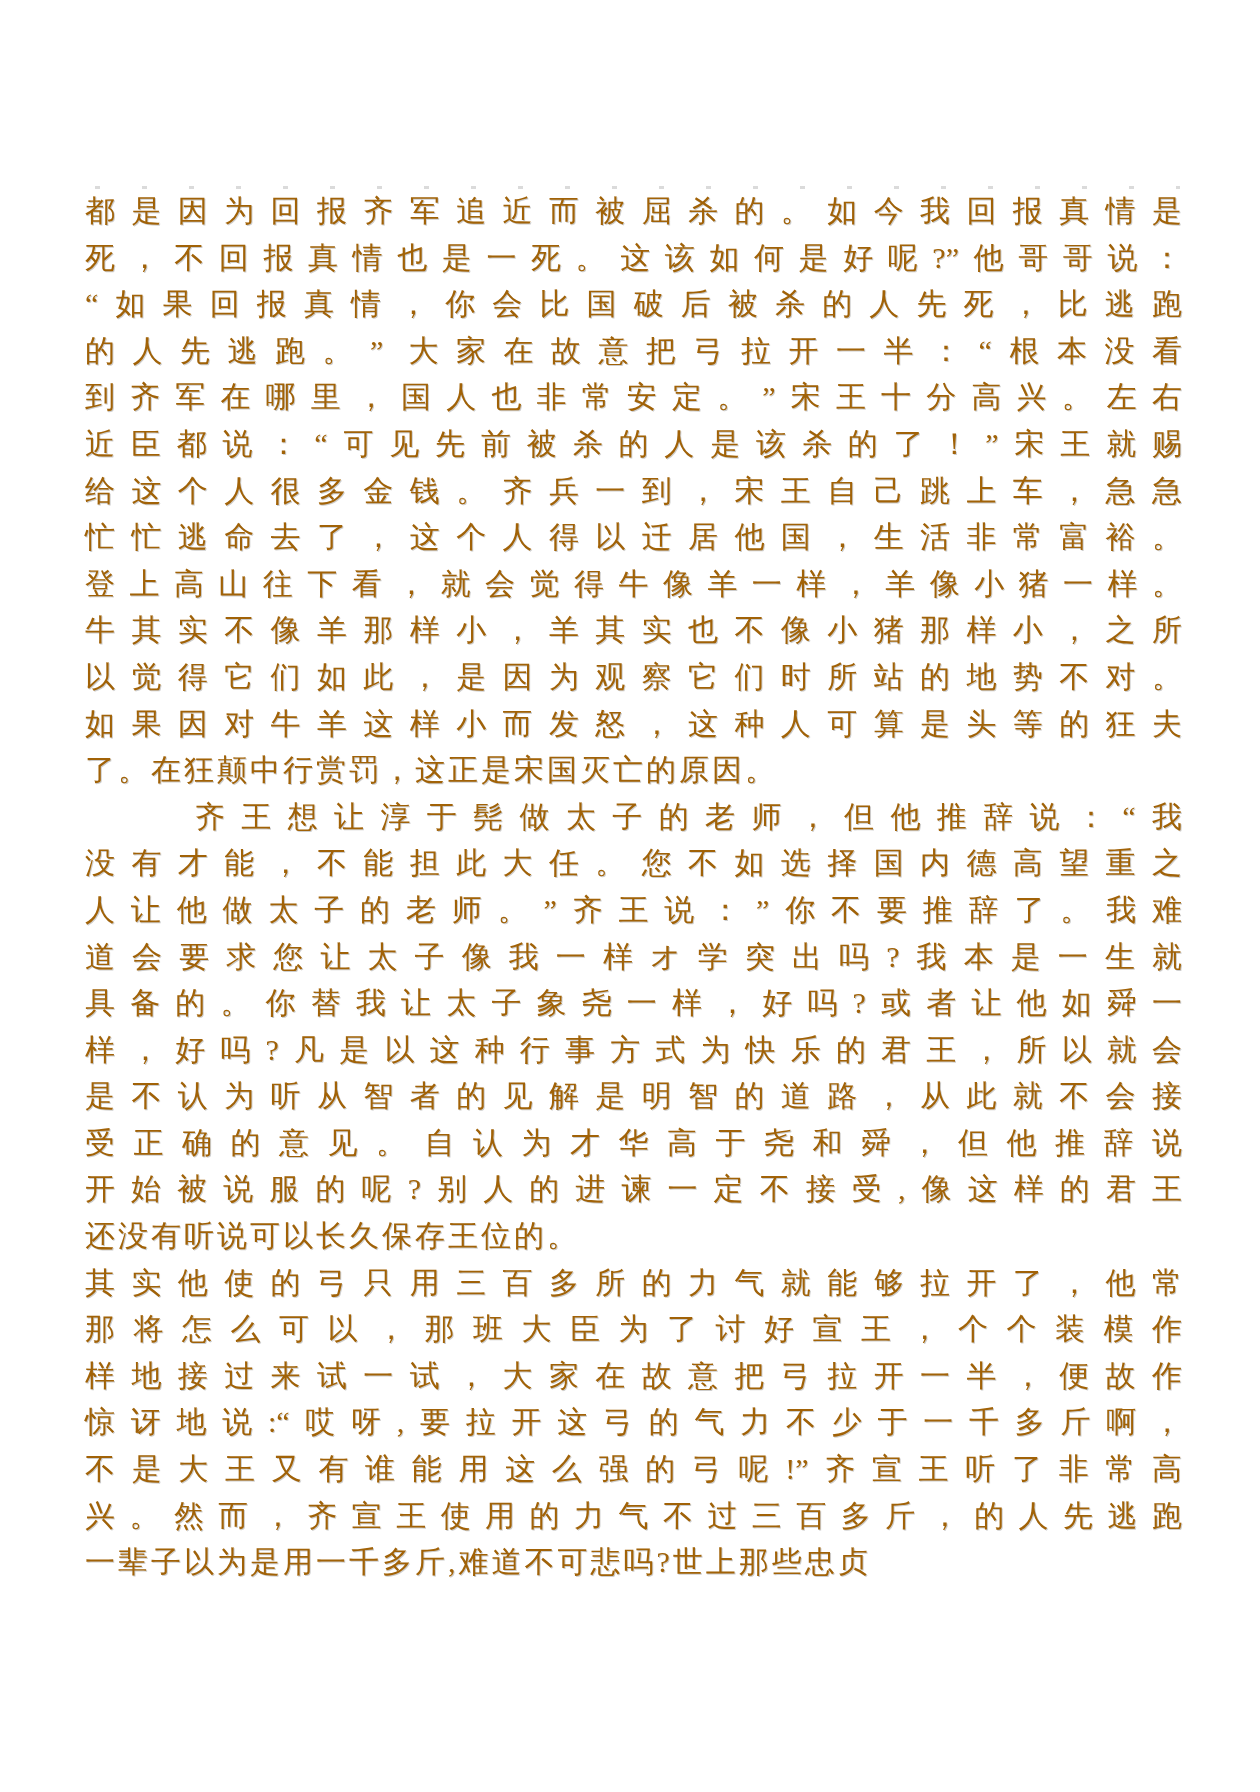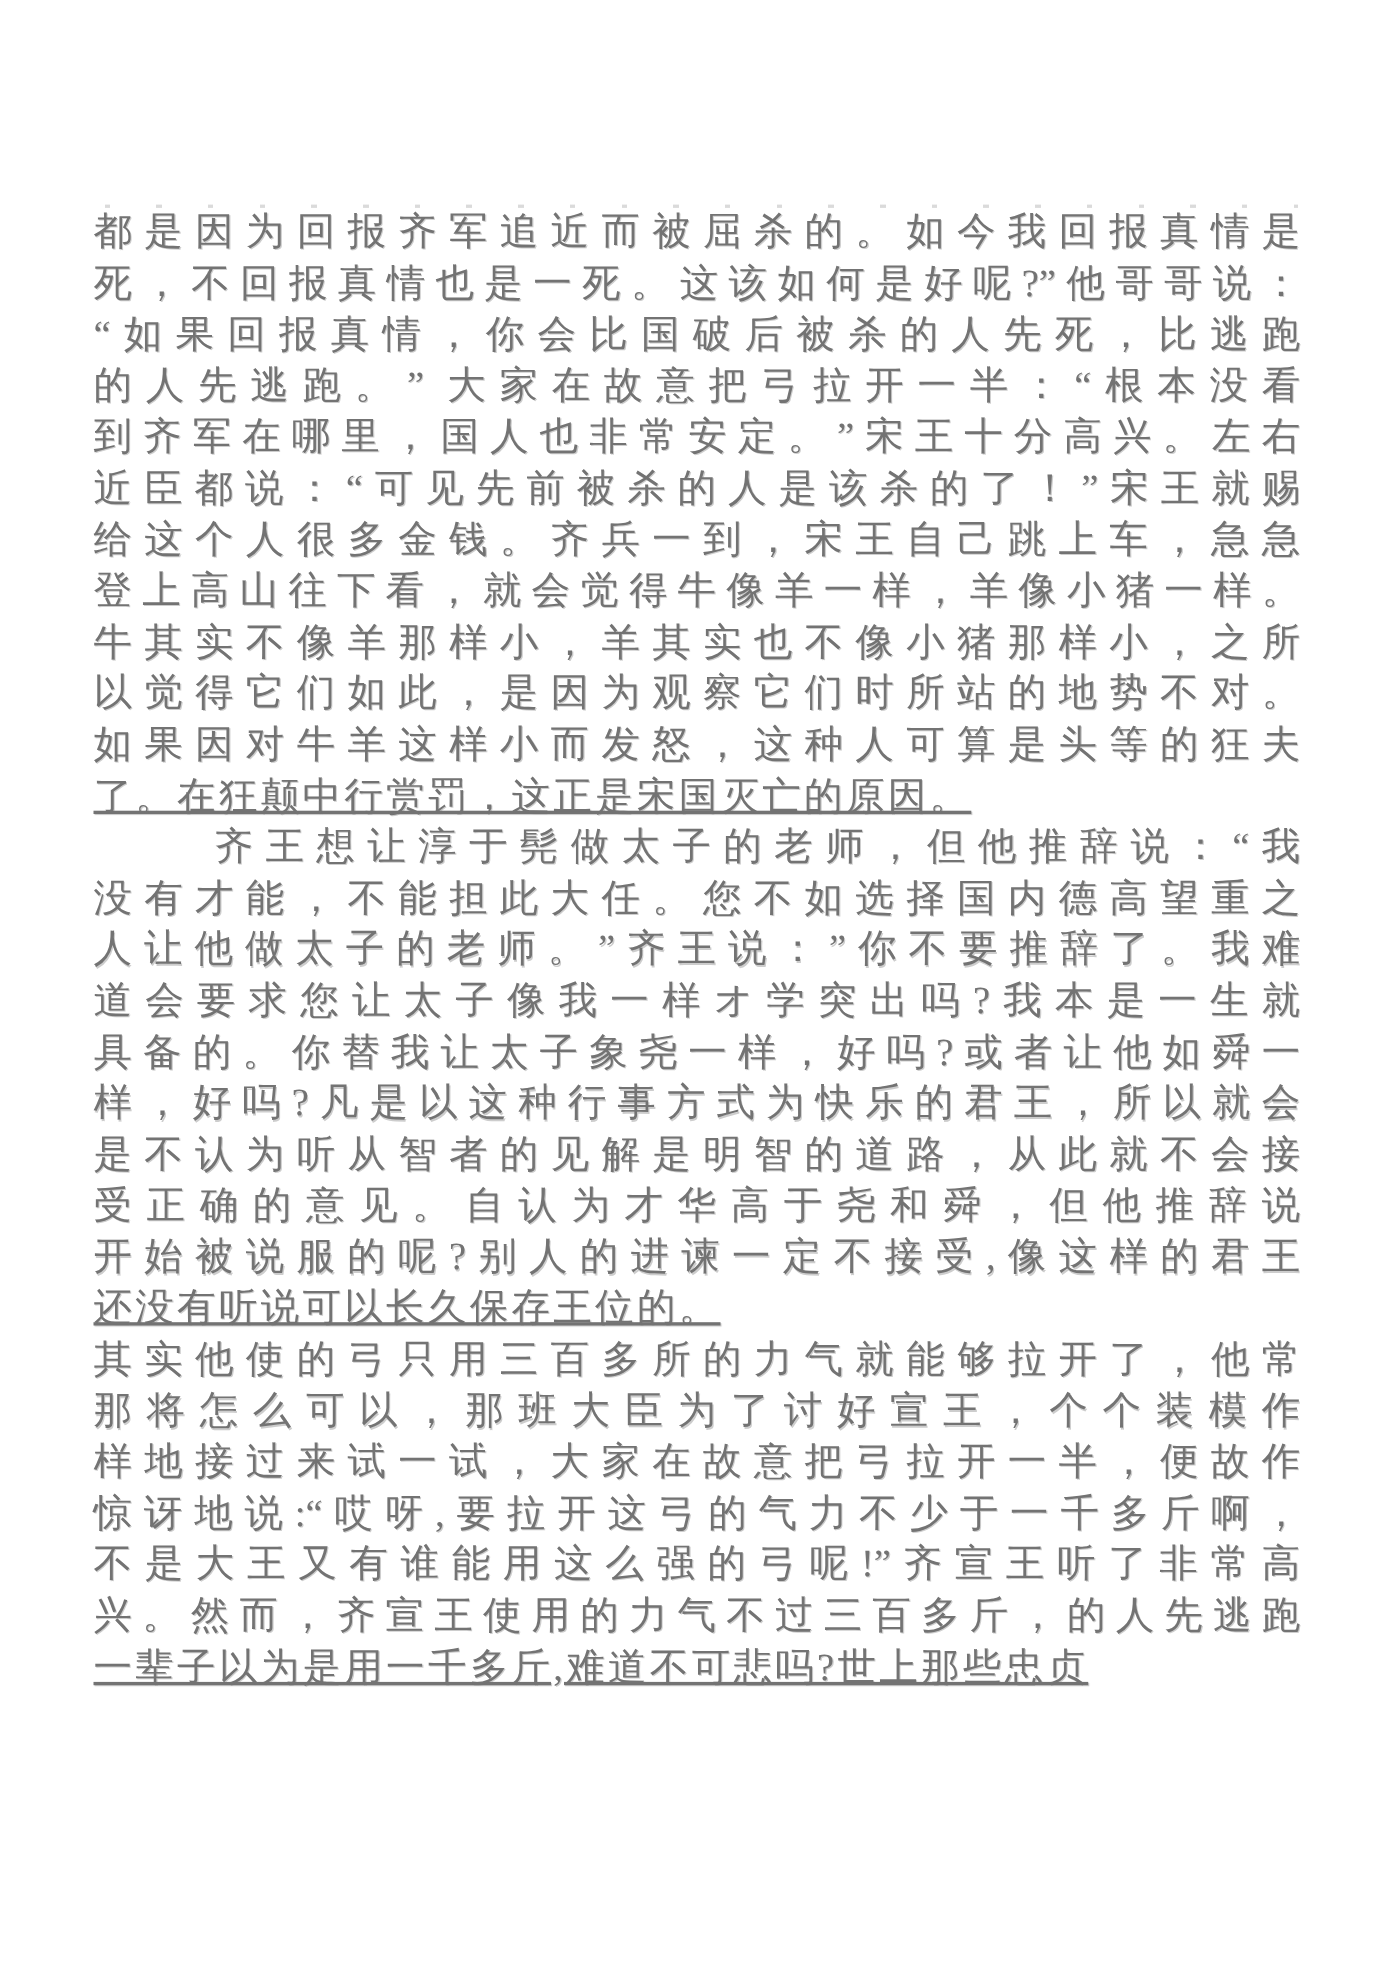--- a/index.html
+++ b/index.html
@@ -28,22 +28,22 @@
     background: repeating-linear-gradient(90deg,
       rgba(160,160,160,0.55) 0 5px,
       rgba(255,255,255,0) 5px 47px);
     opacity: 0.7;
   }
   .doc {
     position: absolute;
     top: 188px;
     left: 85px;
     width: 1097px;
-    color: #737373;
-    font-size: 35px;
+    color: #a16207;
+    font-size: 30px;
     line-height: 46.6px;
     text-shadow: 1px 1px 0 rgba(145,145,145,0.45);
   }
   .line {
     height: 46.6px;
     white-space: nowrap;
     text-align: justify;
     text-align-last: justify;
     overflow: visible;
     word-break: break-all;
@@ -52,36 +52,36 @@
   .line.j {
     white-space: normal;
   }
   .line.indent {
     padding-left: 110px;
   }
   .line.end {
     text-align: center;
     text-align-last: left;
     letter-spacing: 3px;
-    text-decoration: underline;
   }
 </style>
 </head>
 <body>
 
 <div class="page">
   <div class="scan-artifact"></div>
   <div class="doc">
       <div class="line j">都是因为回报齐军追近而被屈杀的。如今我回报真情是</div>
       <div class="line j">死，不回报真情也是一死。这该如何是好呢?”他哥哥说：</div>
       <div class="line j">“如果回报真情，你会比国破后被杀的人先死，比逃跑</div>
       <div class="line j">的人先逃跑。” 大家在故意把弓拉开一半：“根本没看</div>
       <div class="line j">到齐军在哪里，国人也非常安定。”宋王十分高兴。左右</div>
       <div class="line j">近臣都说：“可见先前被杀的人是该杀的了！”宋王就赐</div>
       <div class="line j">给这个人很多金钱。齐兵一到，宋王自己跳上车，急急</div>
+      <div class="line j">忙忙逃命去了，这个人得以迁居他国，生活非常富裕。</div>
       <div class="line j">登上高山往下看，就会觉得牛像羊一样，羊像小猪一样。</div>
       <div class="line j">牛其实不像羊那样小，羊其实也不像小猪那样小，之所</div>
       <div class="line j">以觉得它们如此，是因为观察它们时所站的地势不对。</div>
       <div class="line j">如果因对牛羊这样小而发怒，这种人可算是头等的狂夫</div>
       <div class="line end">了。在狂颠中行赏罚，这正是宋国灭亡的原因。</div>
       <div class="line j indent">齐王想让淳于髡做太子的老师，但他推辞说：“我</div>
       <div class="line j">没有才能，不能担此大任。您不如选择国内德高望重之</div>
       <div class="line j">人让他做太子的老师。”齐王说：”你不要推辞了。我难</div>
       <div class="line j">道会要求您让太子像我一样オ学突出吗?我本是一生就</div>
       <div class="line j">具备的。你替我让太子象尧一样，好吗?或者让他如舜一</div>

